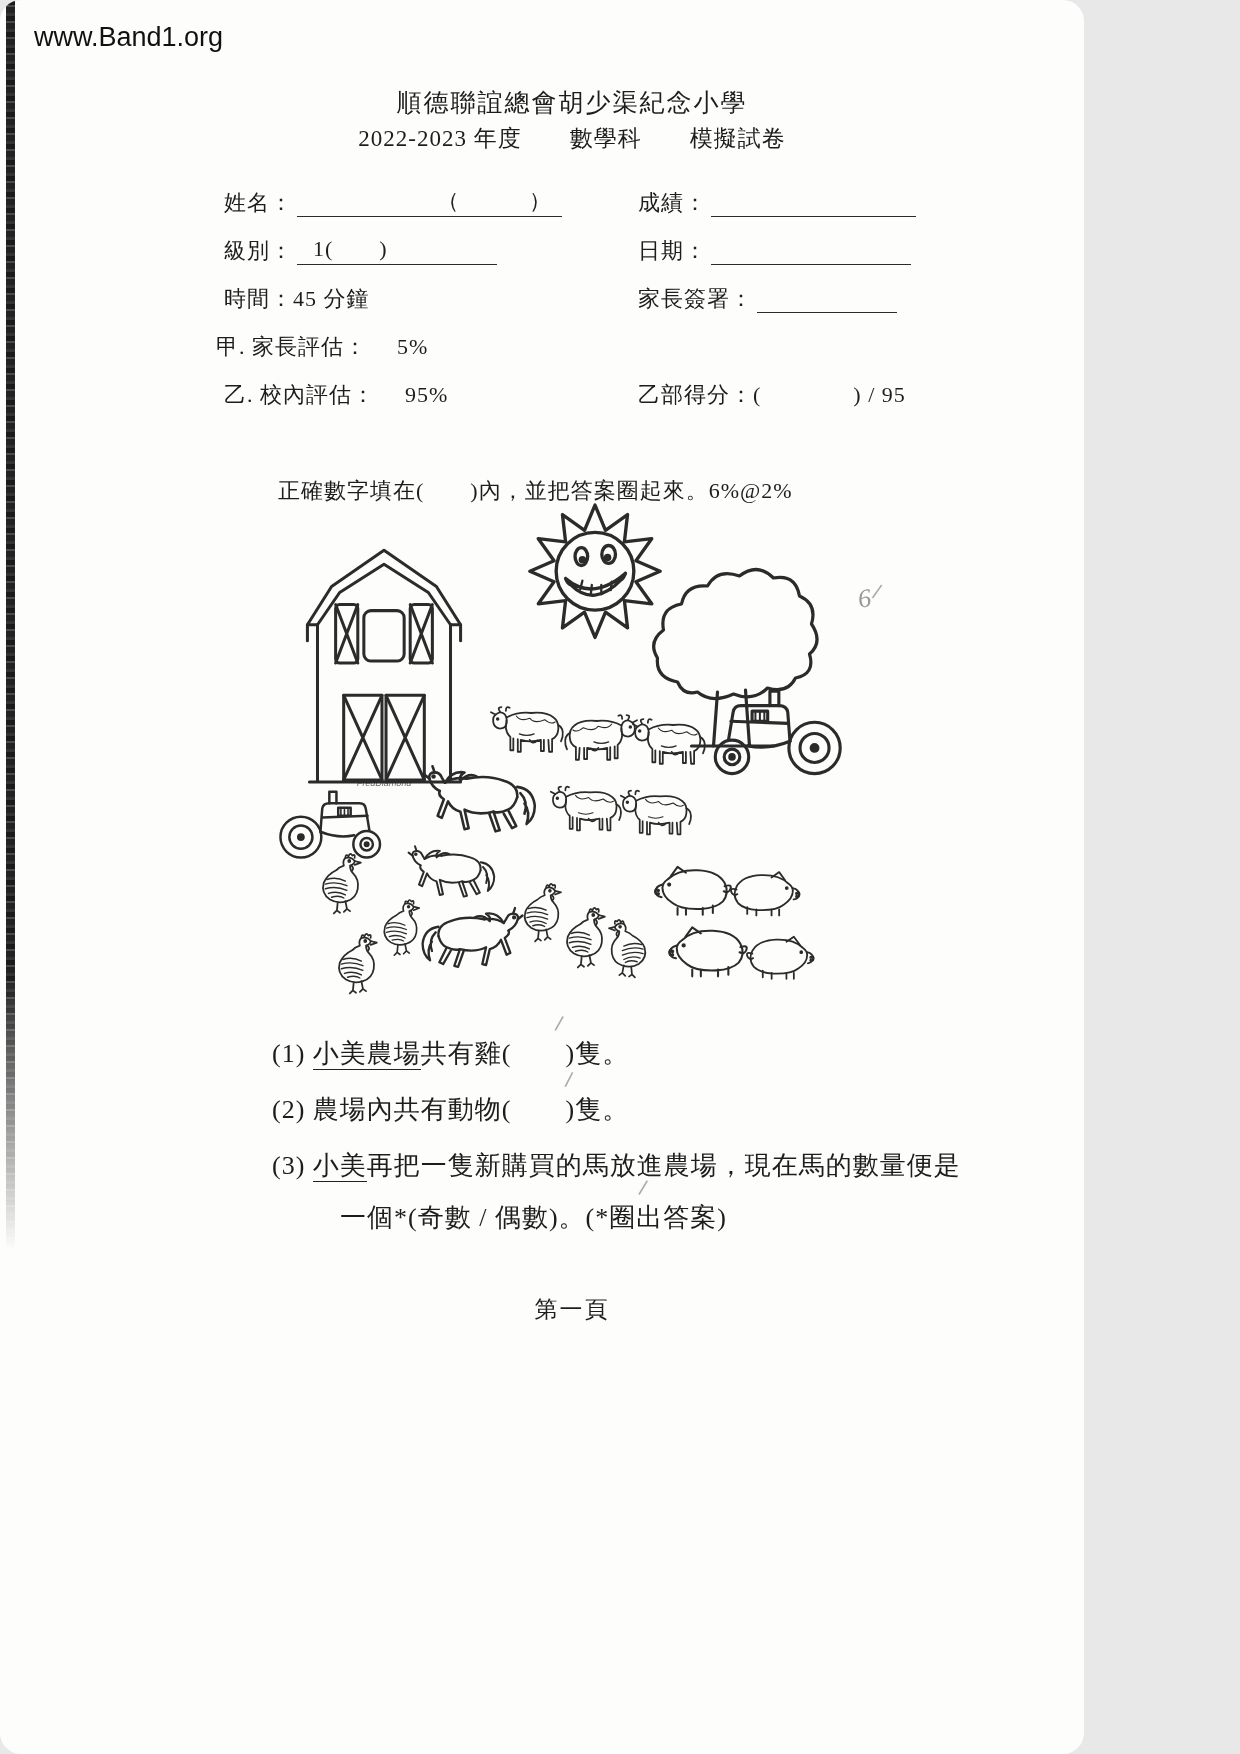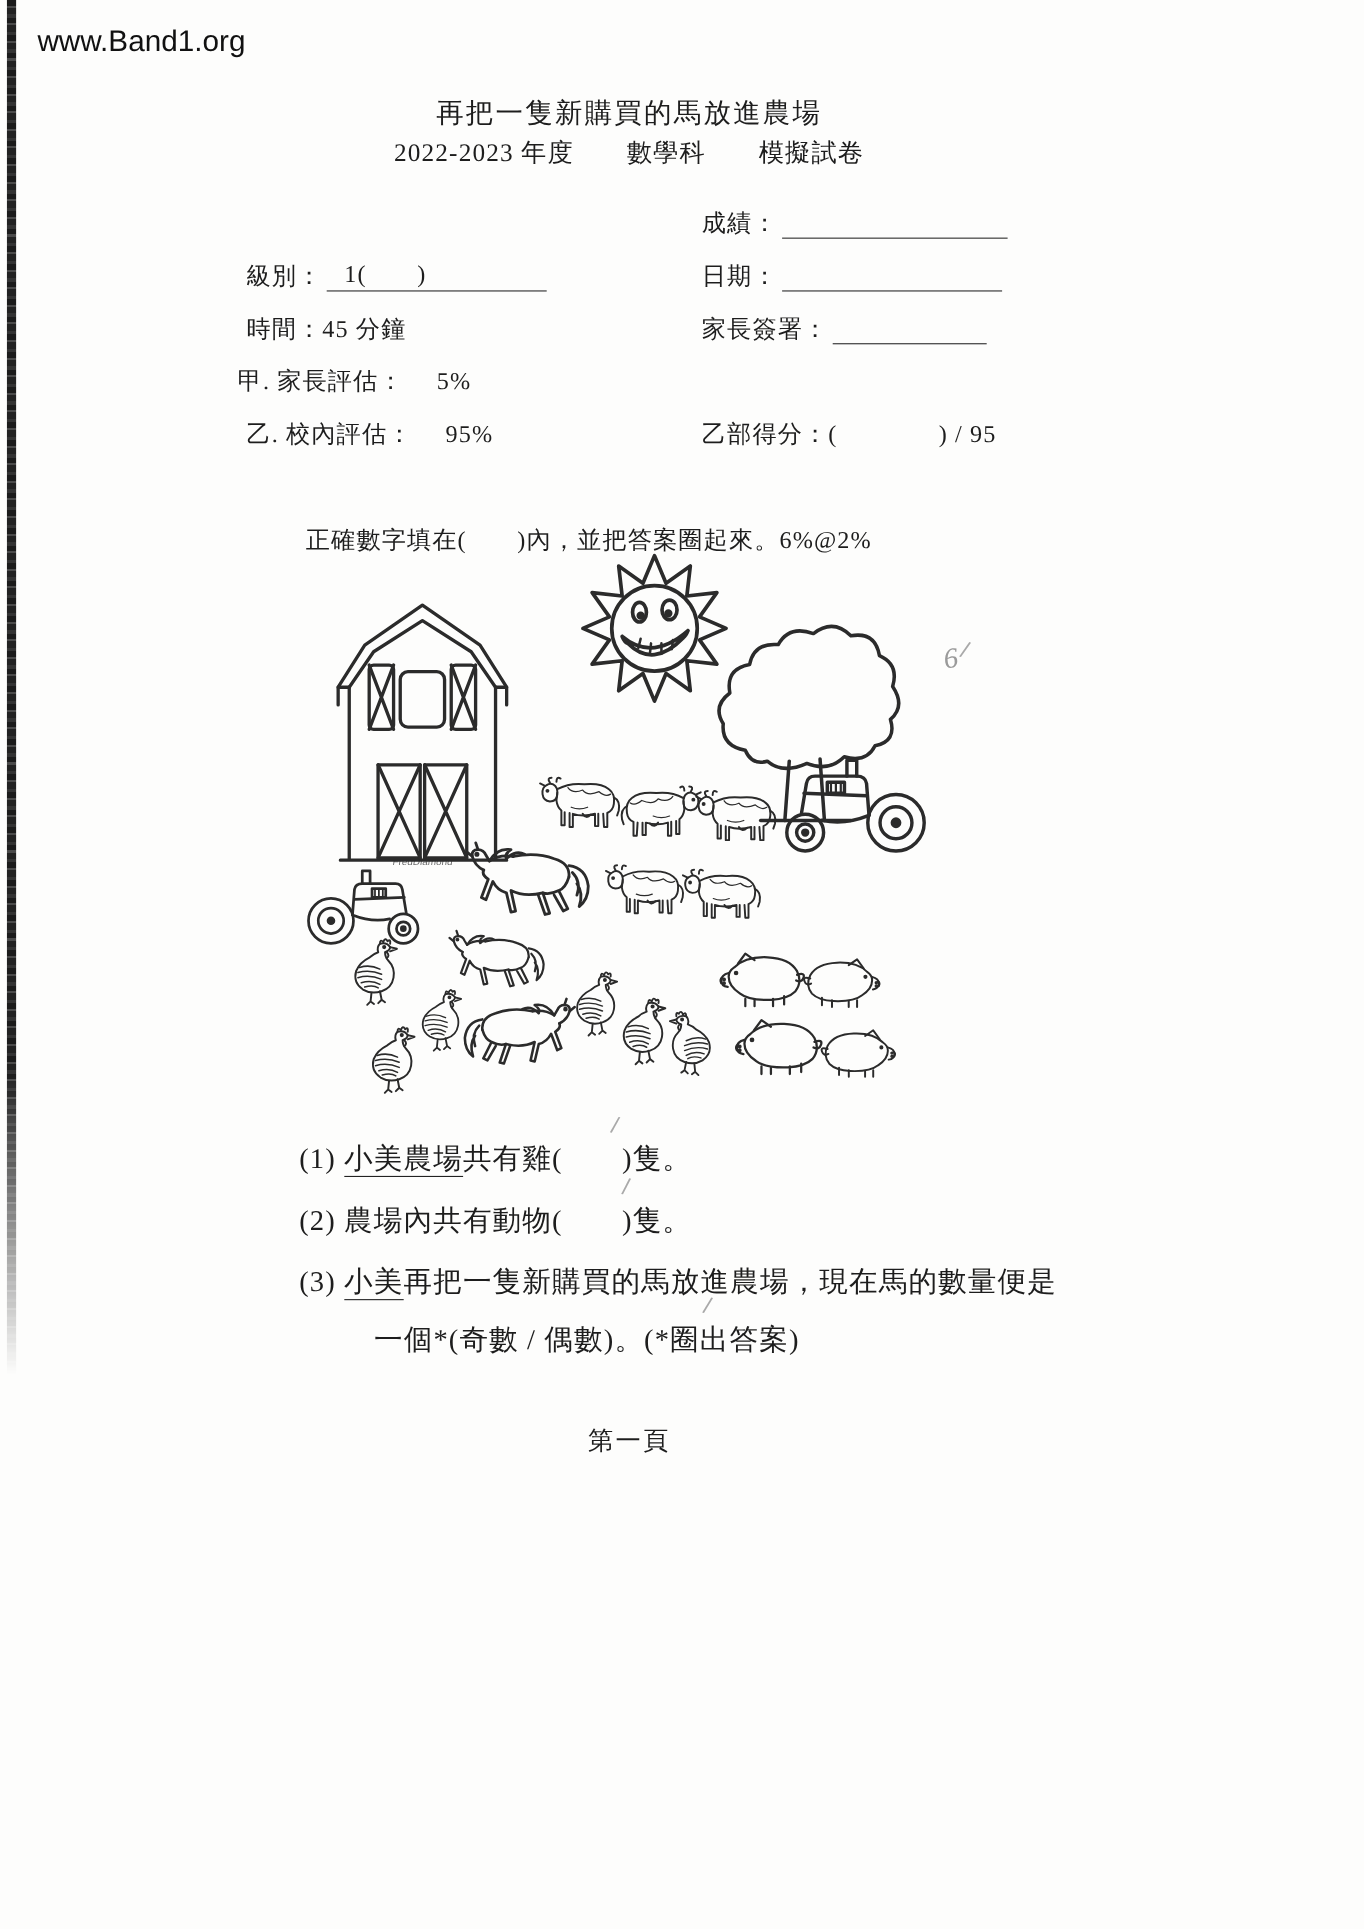--- a/index.html
+++ b/index.html
@@ -1,17 +1,17 @@
 <!DOCTYPE html>
 <html><head>
 <meta charset="utf-8">
 <style>
   html,body{margin:0;padding:0;background:#e8e8e8;}
-  .sheet{position:relative;width:1240px;height:1754px;background:#fdfdfc;overflow:hidden;
-         font-family:"Liberation Serif","DejaVu Serif",serif;color:#1d1d1d;}
+  .sheet{position:relative;width:1084px;height:1754px;background:#fdfdfc;overflow:hidden;
+         font-family:"Liberation Serif","DejaVu Serif",serif;color:#1d1d1d;border-radius:21px;}
   .abs{position:absolute;white-space:pre;}
   .scan-edge{position:absolute;left:6px;top:0;width:9px;height:1250px;
     background:repeating-linear-gradient(to bottom,#1b1b1b 0 5px,#4a4a4a 5px 7px,#222 7px 13px,#333 13px 16px);
     -webkit-mask-image:linear-gradient(to bottom,#000 78%,transparent 100%);
     mask-image:linear-gradient(to bottom,#000 78%,transparent 100%);}
   .watermark{left:34px;top:22px;font-family:"Liberation Sans","DejaVu Sans",sans-serif;
     font-size:27px;color:#111;}
   .center-line{position:absolute;left:10px;width:1124px;text-align:center;white-space:pre;}
   .school{top:86px;font-size:25px;letter-spacing:2px;}
   .examline{top:123px;font-size:23px;letter-spacing:1px;}
@@ -147,23 +147,26 @@
     </g>
   </symbol>
 </defs>
 </svg>
 
 <div class="sheet">
   <div class="scan-edge"></div>
 
   <div class="abs watermark">www.Band1.org</div>
 
-  <div class="center-line school">再把一隻新購買的馬放進農場</div>
+  <div class="center-line school">順德聯誼總會胡少渠紀念小學</div>
   <div class="center-line examline">2022-2023 年度　　數學科　　模擬試卷</div>
 
+  <div class="row" style="left:198px;top:158px;">
+    <span>姓名：</span><span class="bl w265"><span class="over right">（　　　）</span></span>
+  </div>
   <div class="row" style="left:612px;top:158px;">
     <span>成績：</span><span class="bl w205"></span>
   </div>
 
   <div class="row" style="left:198px;top:206px;">
     <span>級別：</span><span class="bl w200"><span class="over left">1(　　)</span></span>
   </div>
   <div class="row" style="left:612px;top:206px;">
     <span>日期：</span><span class="bl w200"></span>
   </div>

